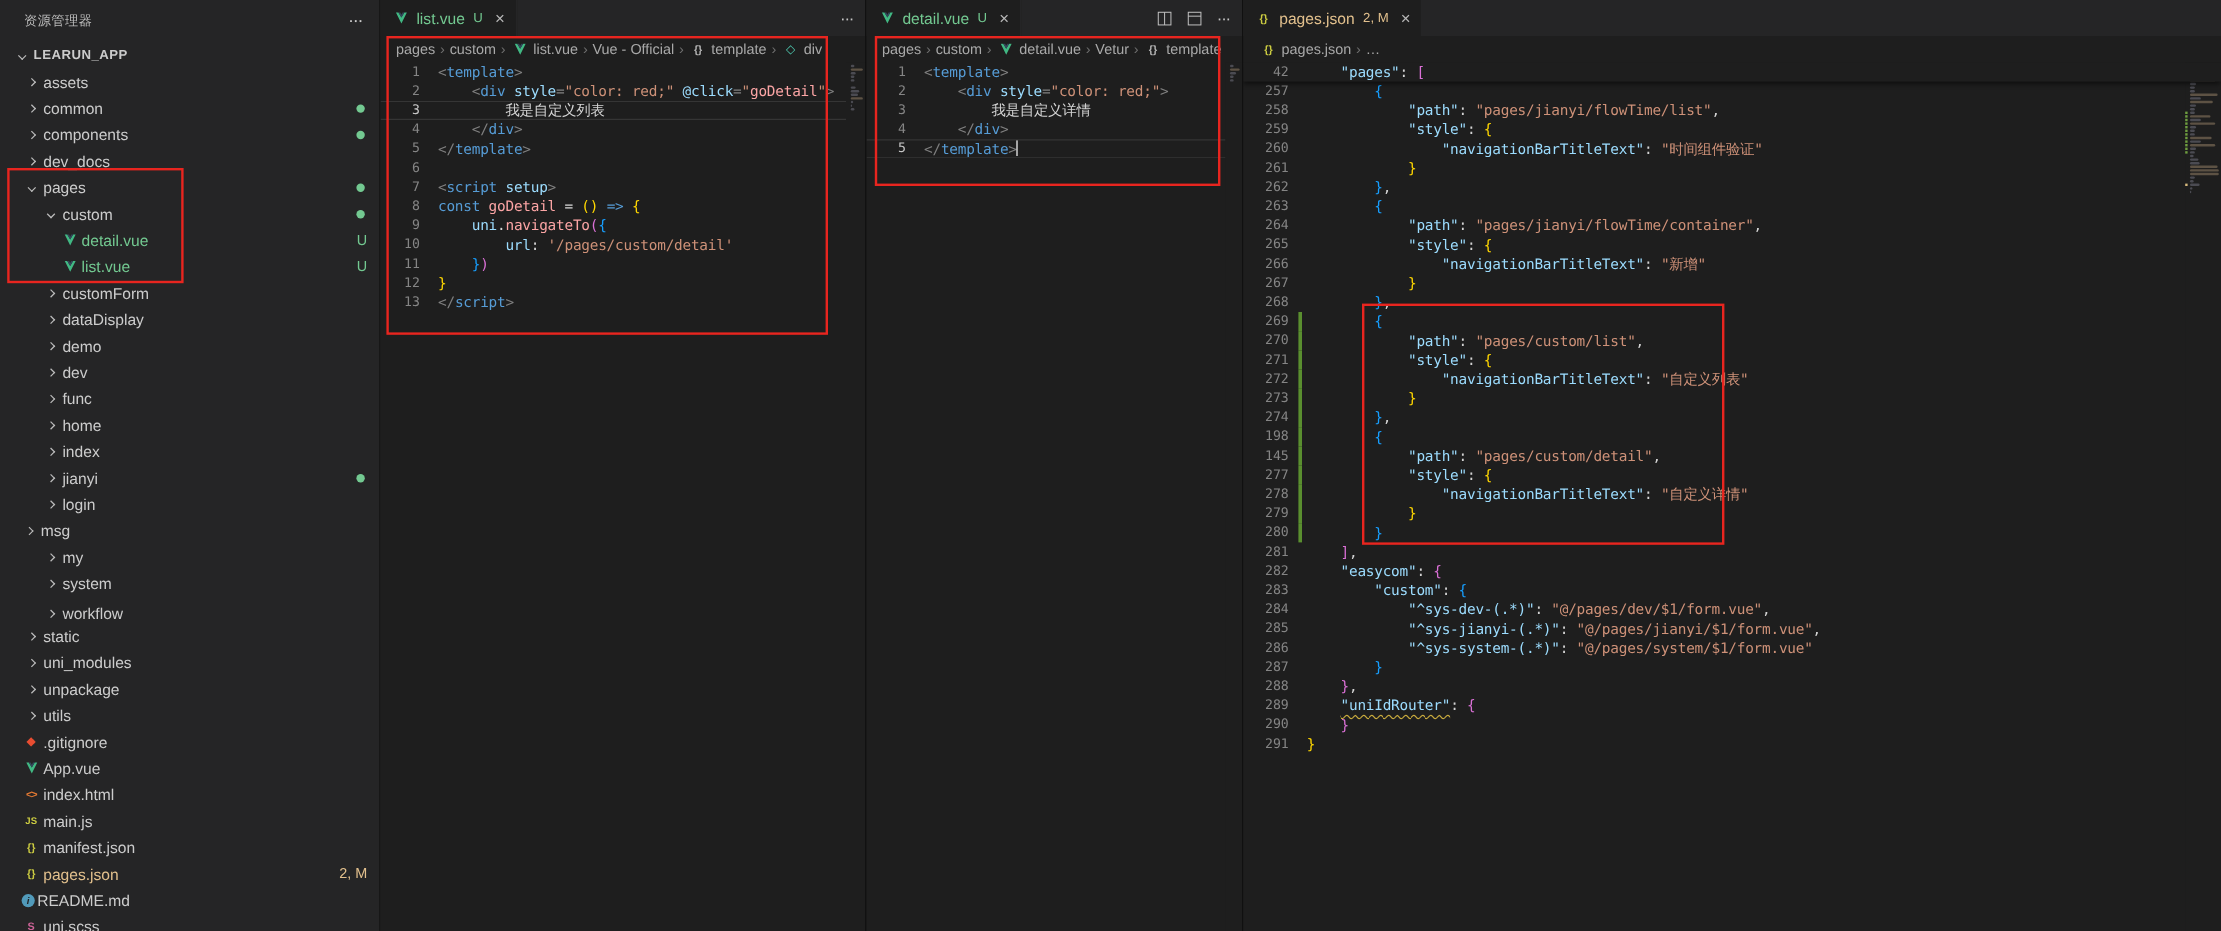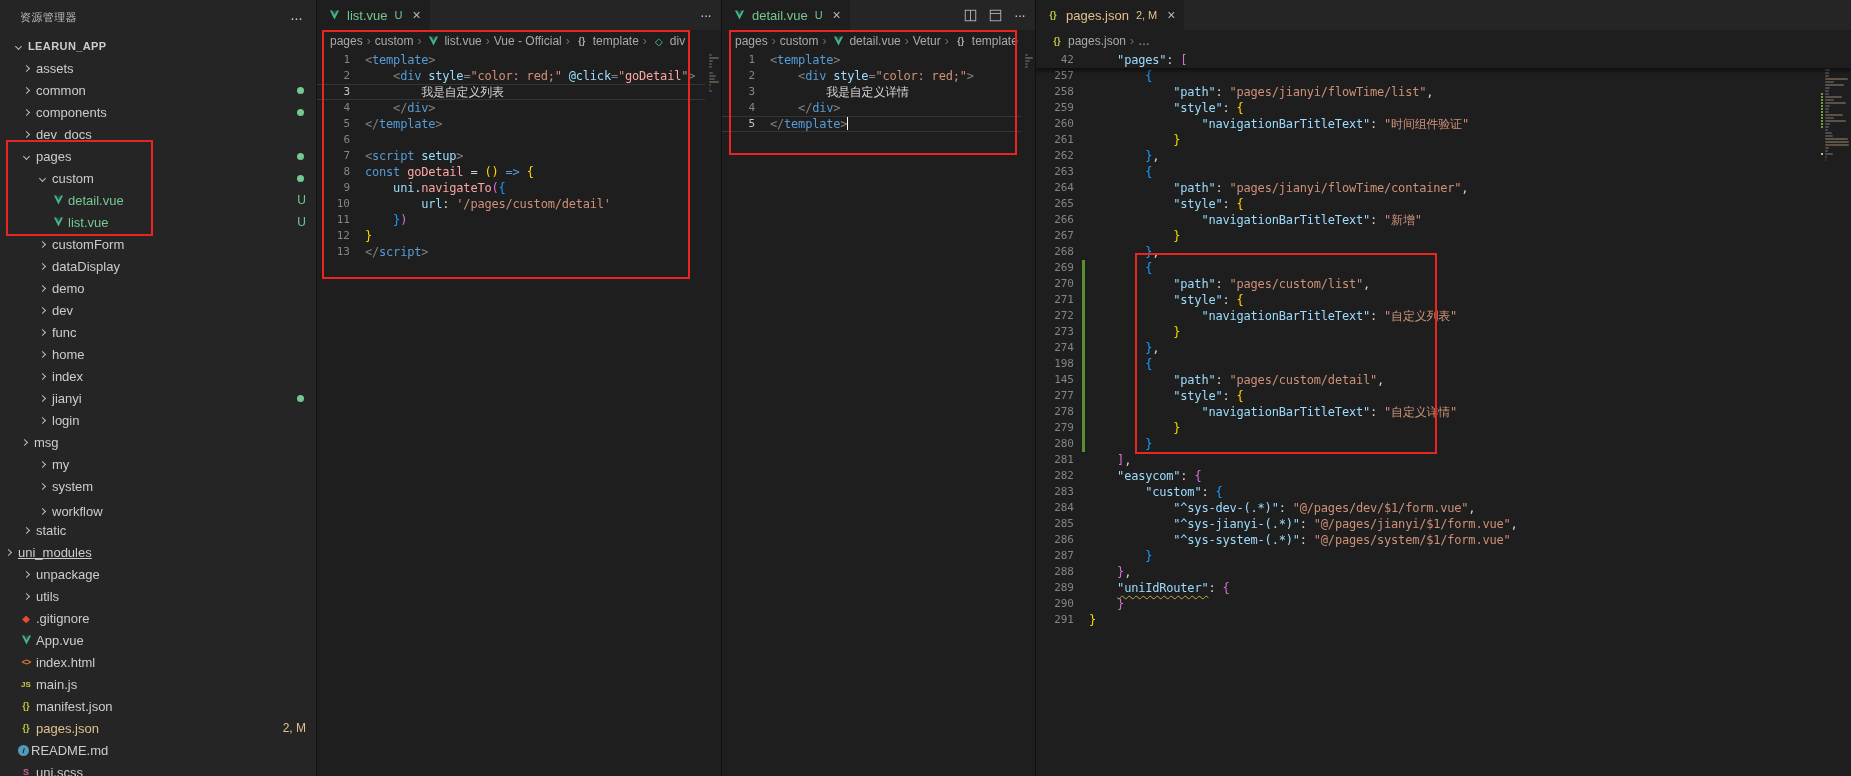--- a/index.html
+++ b/index.html
@@ -237,21 +237,21 @@
             <i></i>
           </span>
           <span class="tlabel">workflow</span>
         </div>
         <div class="tree-row" style="padding-left: 18px;">
           <span class="chev">
             <i></i>
           </span>
           <span class="tlabel">static</span>
         </div>
-        <div class="tree-row" style=" text-decoration: underline;">
+        <div class="tree-row" style="padding-left: 18px;">
           <span class="chev">
             <i></i>
           </span>
           <span class="tlabel">uni_modules</span>
         </div>
         <div class="tree-row" style="padding-left: 18px;">
           <span class="chev">
             <i></i>
           </span>
           <span class="tlabel">unpackage</span>

